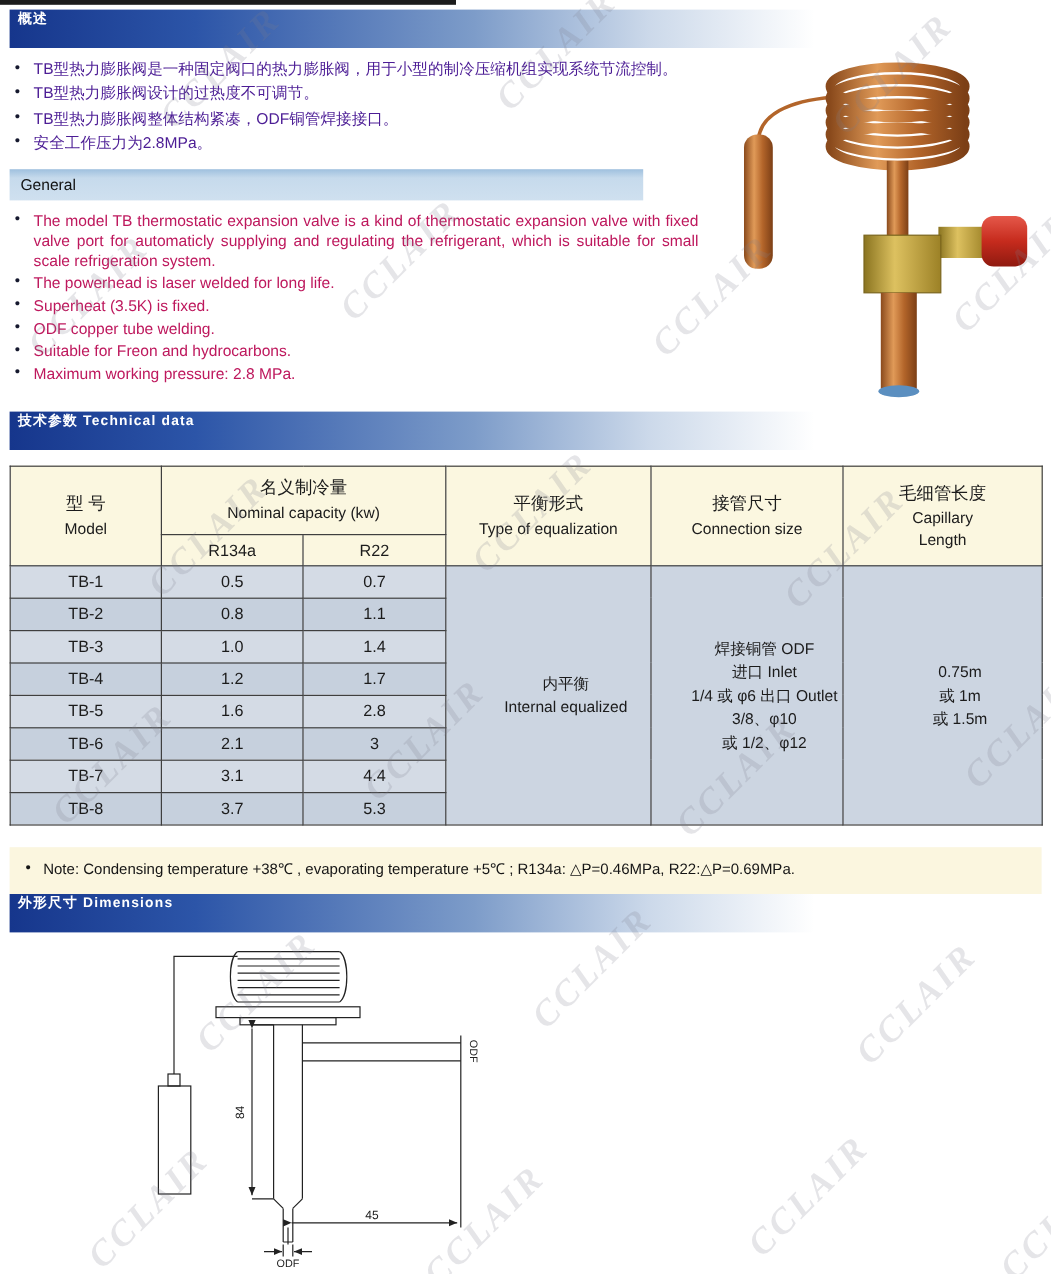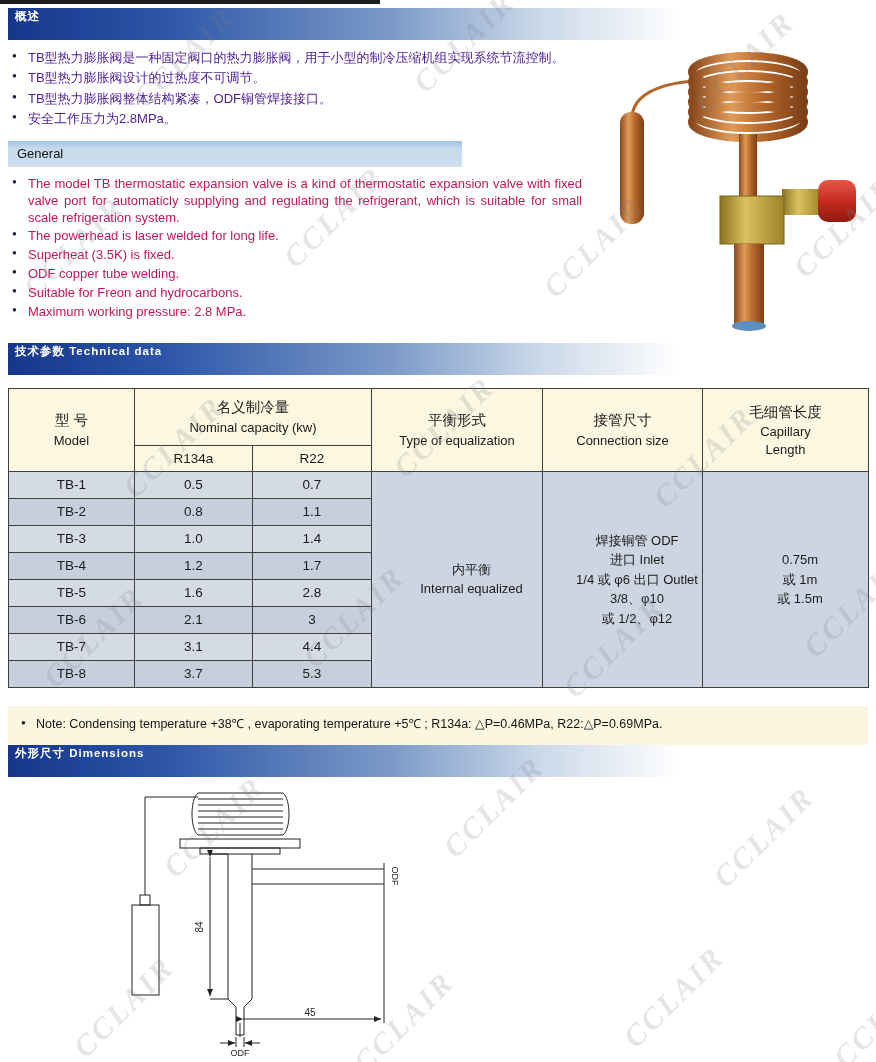--- a/index.html
+++ b/index.html
@@ -41,21 +41,21 @@
     font-size: 13px; line-height: 1.42; color: #4c1d95;
     margin-bottom: 2px;
   }
   ul.bullets li::before {
     content: "●"; position: absolute; left: 2px; top: 1px;
     font-size: 8px; color: #15182e;
   }
   ul.en-bullets li { color: #be185d; text-align: justify; line-height: 1.3; }
   
   .general-bar {
-    margin: 12px 8px 0; width: 454px; height: 26px; line-height: 26px;
+    margin: 12px 8px 0; width: 528px; height: 26px; line-height: 26px;
     background: linear-gradient(180deg, #9fc0de 0%, #c6daec 28%, #cfe0ef 100%);
     color: #111; font-size: 13px; padding-left: 9px;
   }
   
   .product-photo { position: absolute; top: 36px; right: 6px; width: 280px; height: 300px; z-index: 1; }
   
   table.spec {
     border-collapse: collapse; table-layout: fixed;
     width: 860px; margin: 13px 8px 0;
   }

